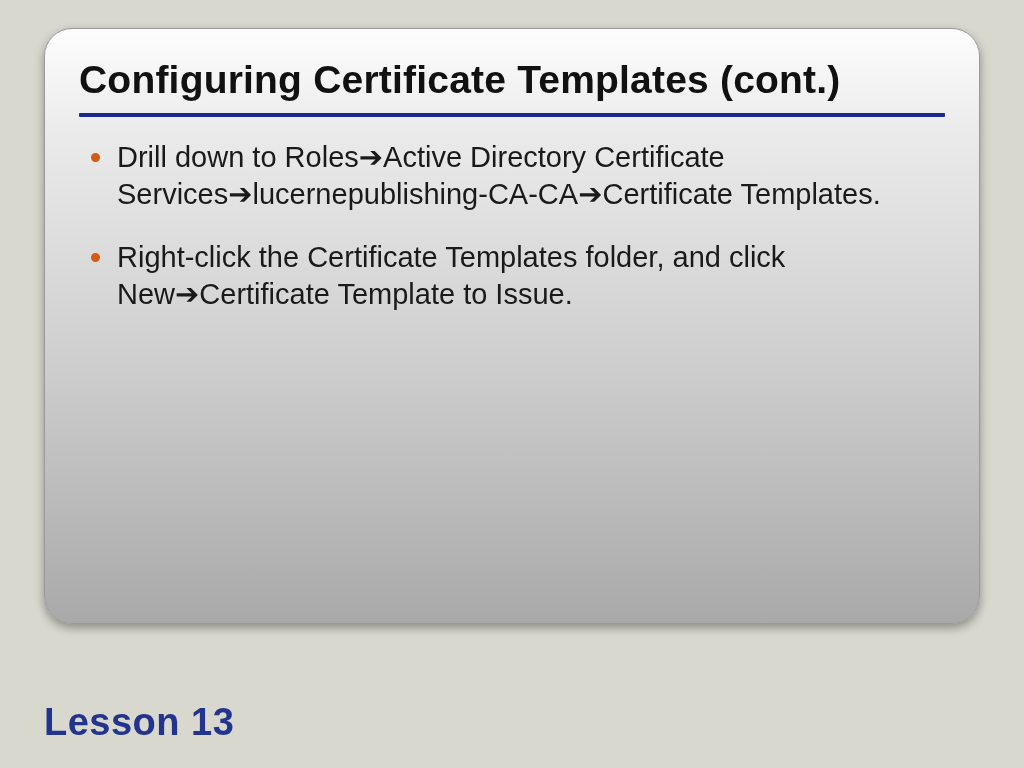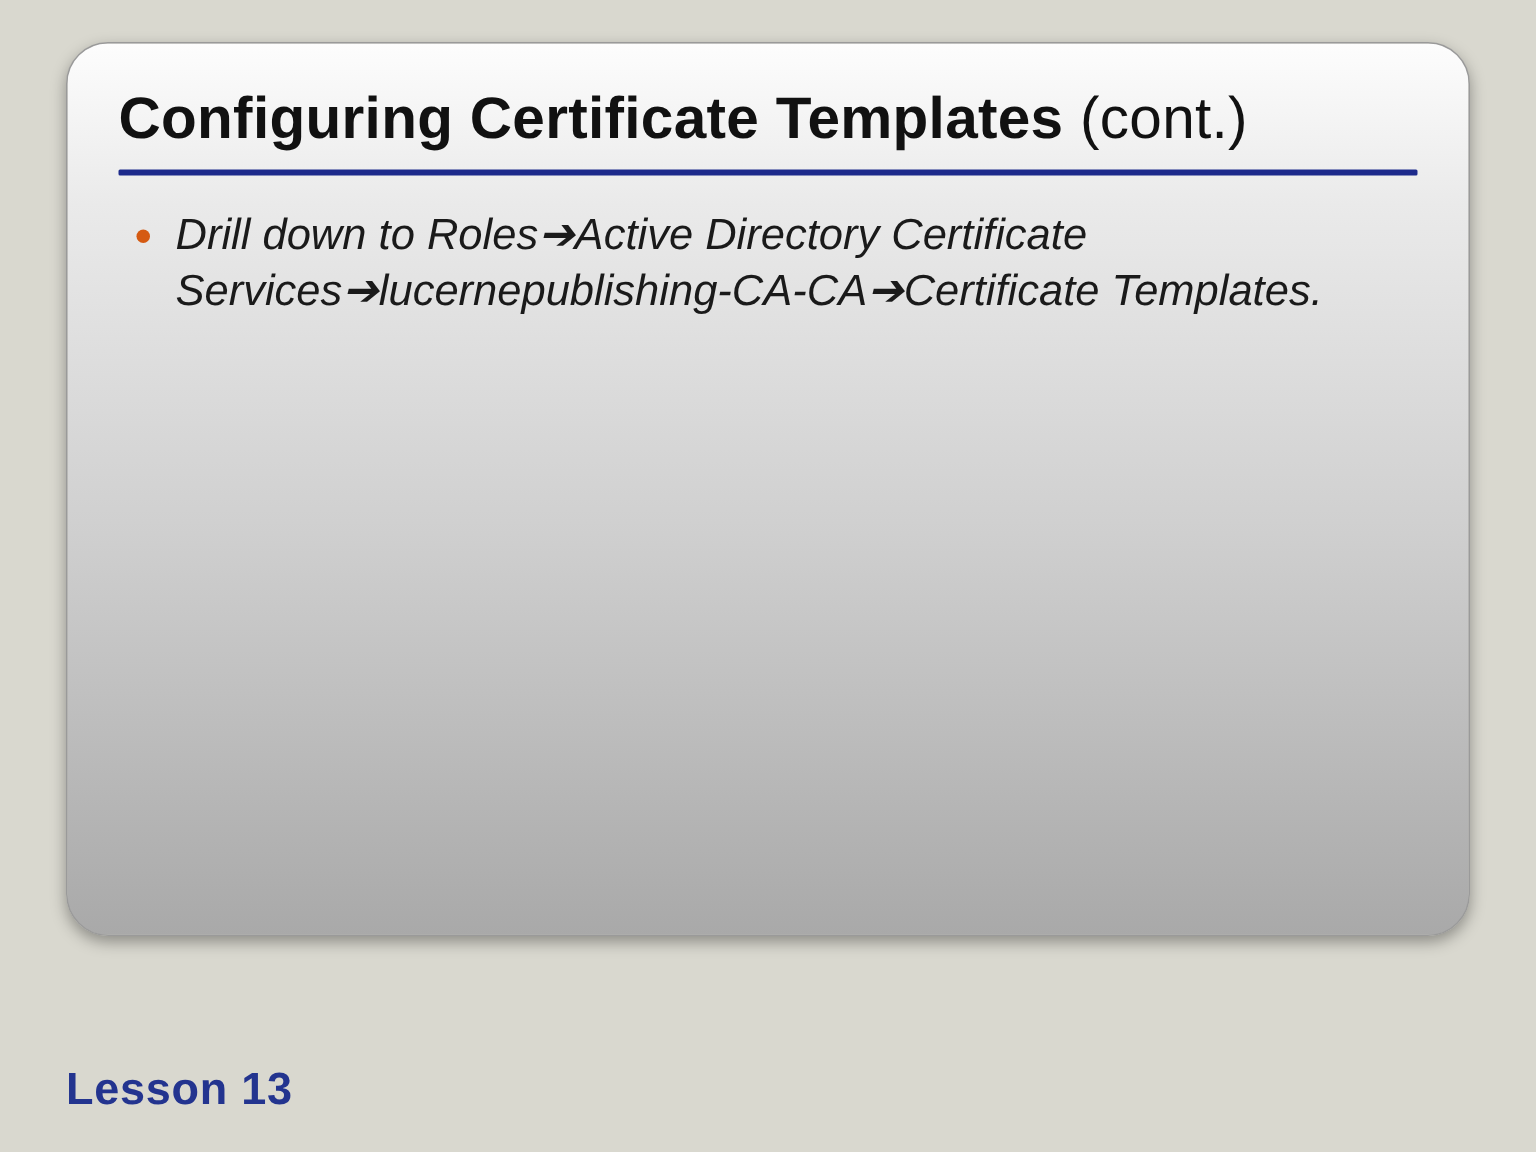--- a/index.html
+++ b/index.html
@@ -22,72 +22,72 @@
     border: 1px solid #9a9a9a;
   }
   .title {
     font-weight: 700;
     font-size: 39px;
     color: #111;
     line-height: 1.18;
     letter-spacing: 0.2px;
   }
   .title .cont {
-    font-weight: 400;
+    font-weight: 700;
   }
   .rule {
     height: 4px;
     background: #1d2a8b;
     margin-top: 10px;
     margin-bottom: 22px;
     border-radius: 1px;
   }
   ul.bullets {
     list-style: none;
     padding-left: 8px;
   }
   ul.bullets li {
     position: relative;
     padding-left: 30px;
     font-size: 29px;
     color: #1a1a1a;
     line-height: 1.28;
     margin-bottom: 26px;
     font-family: Verdana, Geneva, sans-serif;
-    font-style: italic;
   }
   ul.bullets li::before {
     content: "";
     position: absolute;
     left: 4px;
     top: 14px;
     width: 9px;
     height: 9px;
     background: #d55a12;
     border-radius: 50%;
   }
   .arrow {
     font-family: "Segoe UI Symbol", "Arial Unicode MS", sans-serif;
   }
   .lesson {
     position: absolute;
     left: 44px;
     bottom: 24px;
-    font-size: 30px;
+    font-size: 38px;
     font-weight: 700;
     color: #23348f;
     letter-spacing: 0.5px;
   }
 </style>
 </head>
 <body>
 
 <div class="card">
   <div class="title">
     <span>Configuring Certificate Templates</span><span class="cont"> (cont.)</span>
   </div>
   <div class="rule"></div>
   <ul class="bullets">
     <li>Drill down to Roles<span class="arrow">➔</span>Active Directory Certificate Services<span class="arrow">➔</span>lucernepublishing-CA-CA<span class="arrow">➔</span>Certificate Templates.</li>
+    <li>Right-click the Certificate Templates folder, and click New<span class="arrow">➔</span>Certificate Template to Issue.</li>
   </ul>
 </div>
 
 <div class="lesson">Lesson 13</div>
 
 </body></html>

